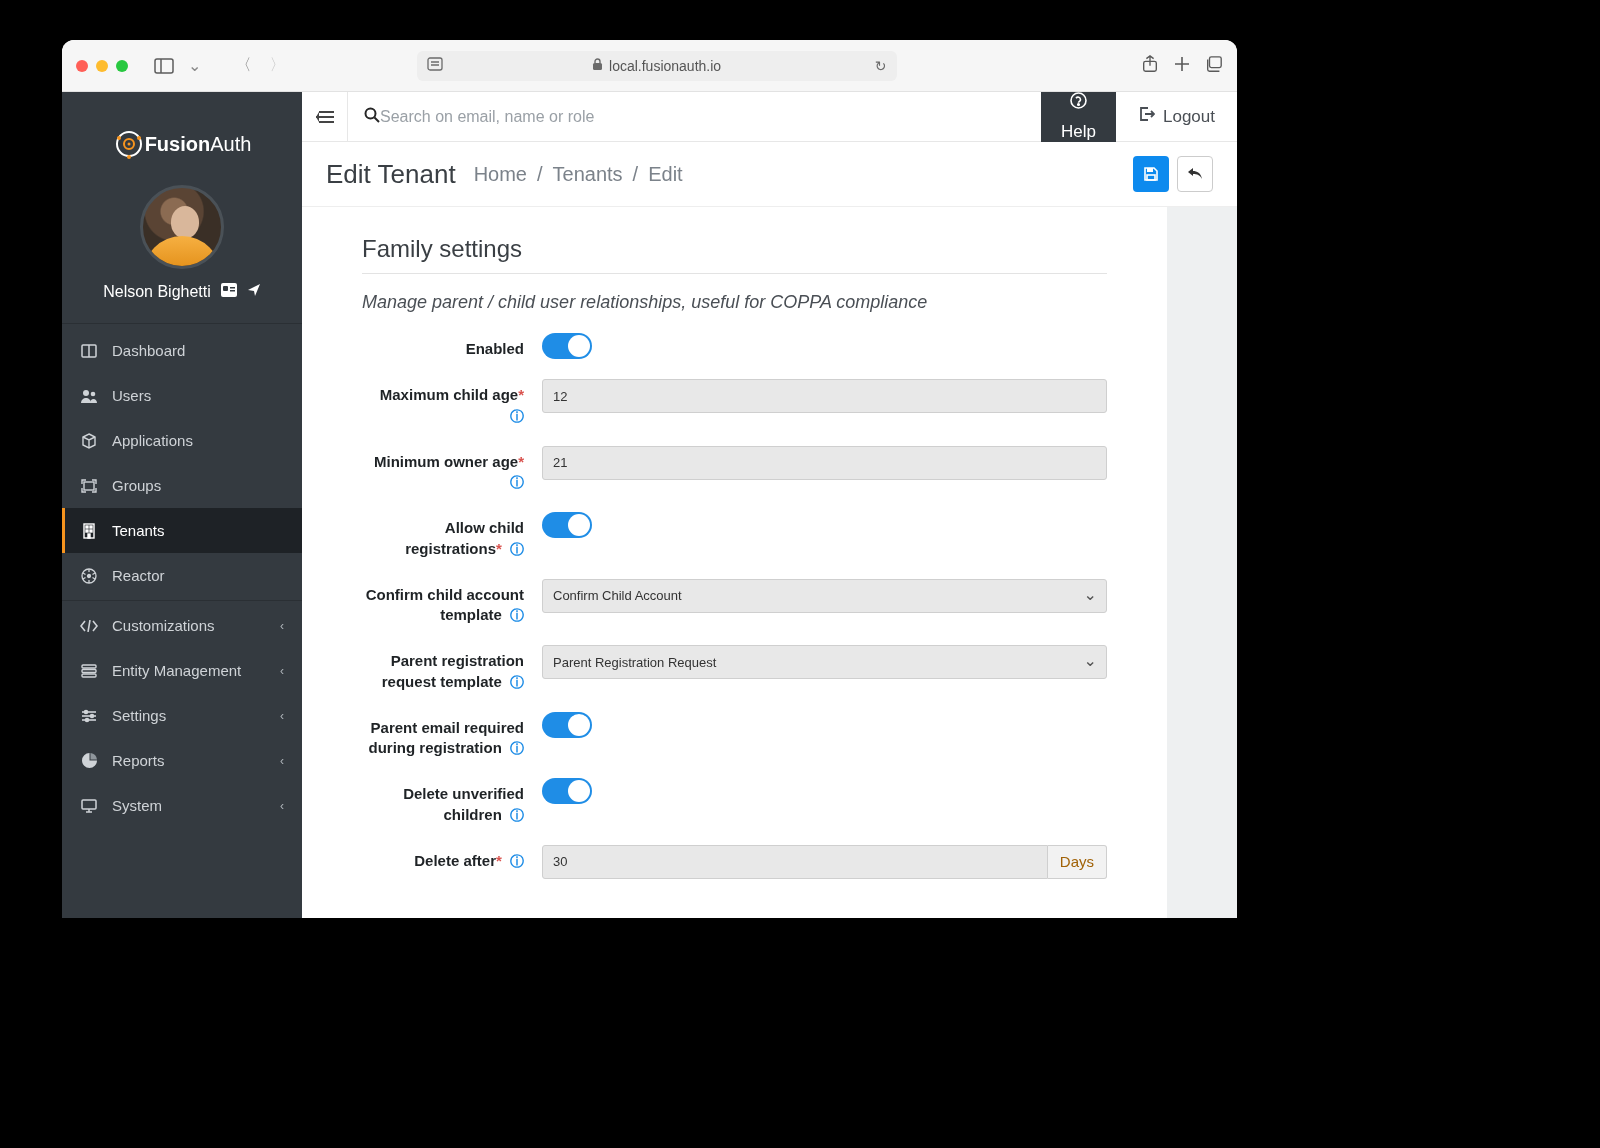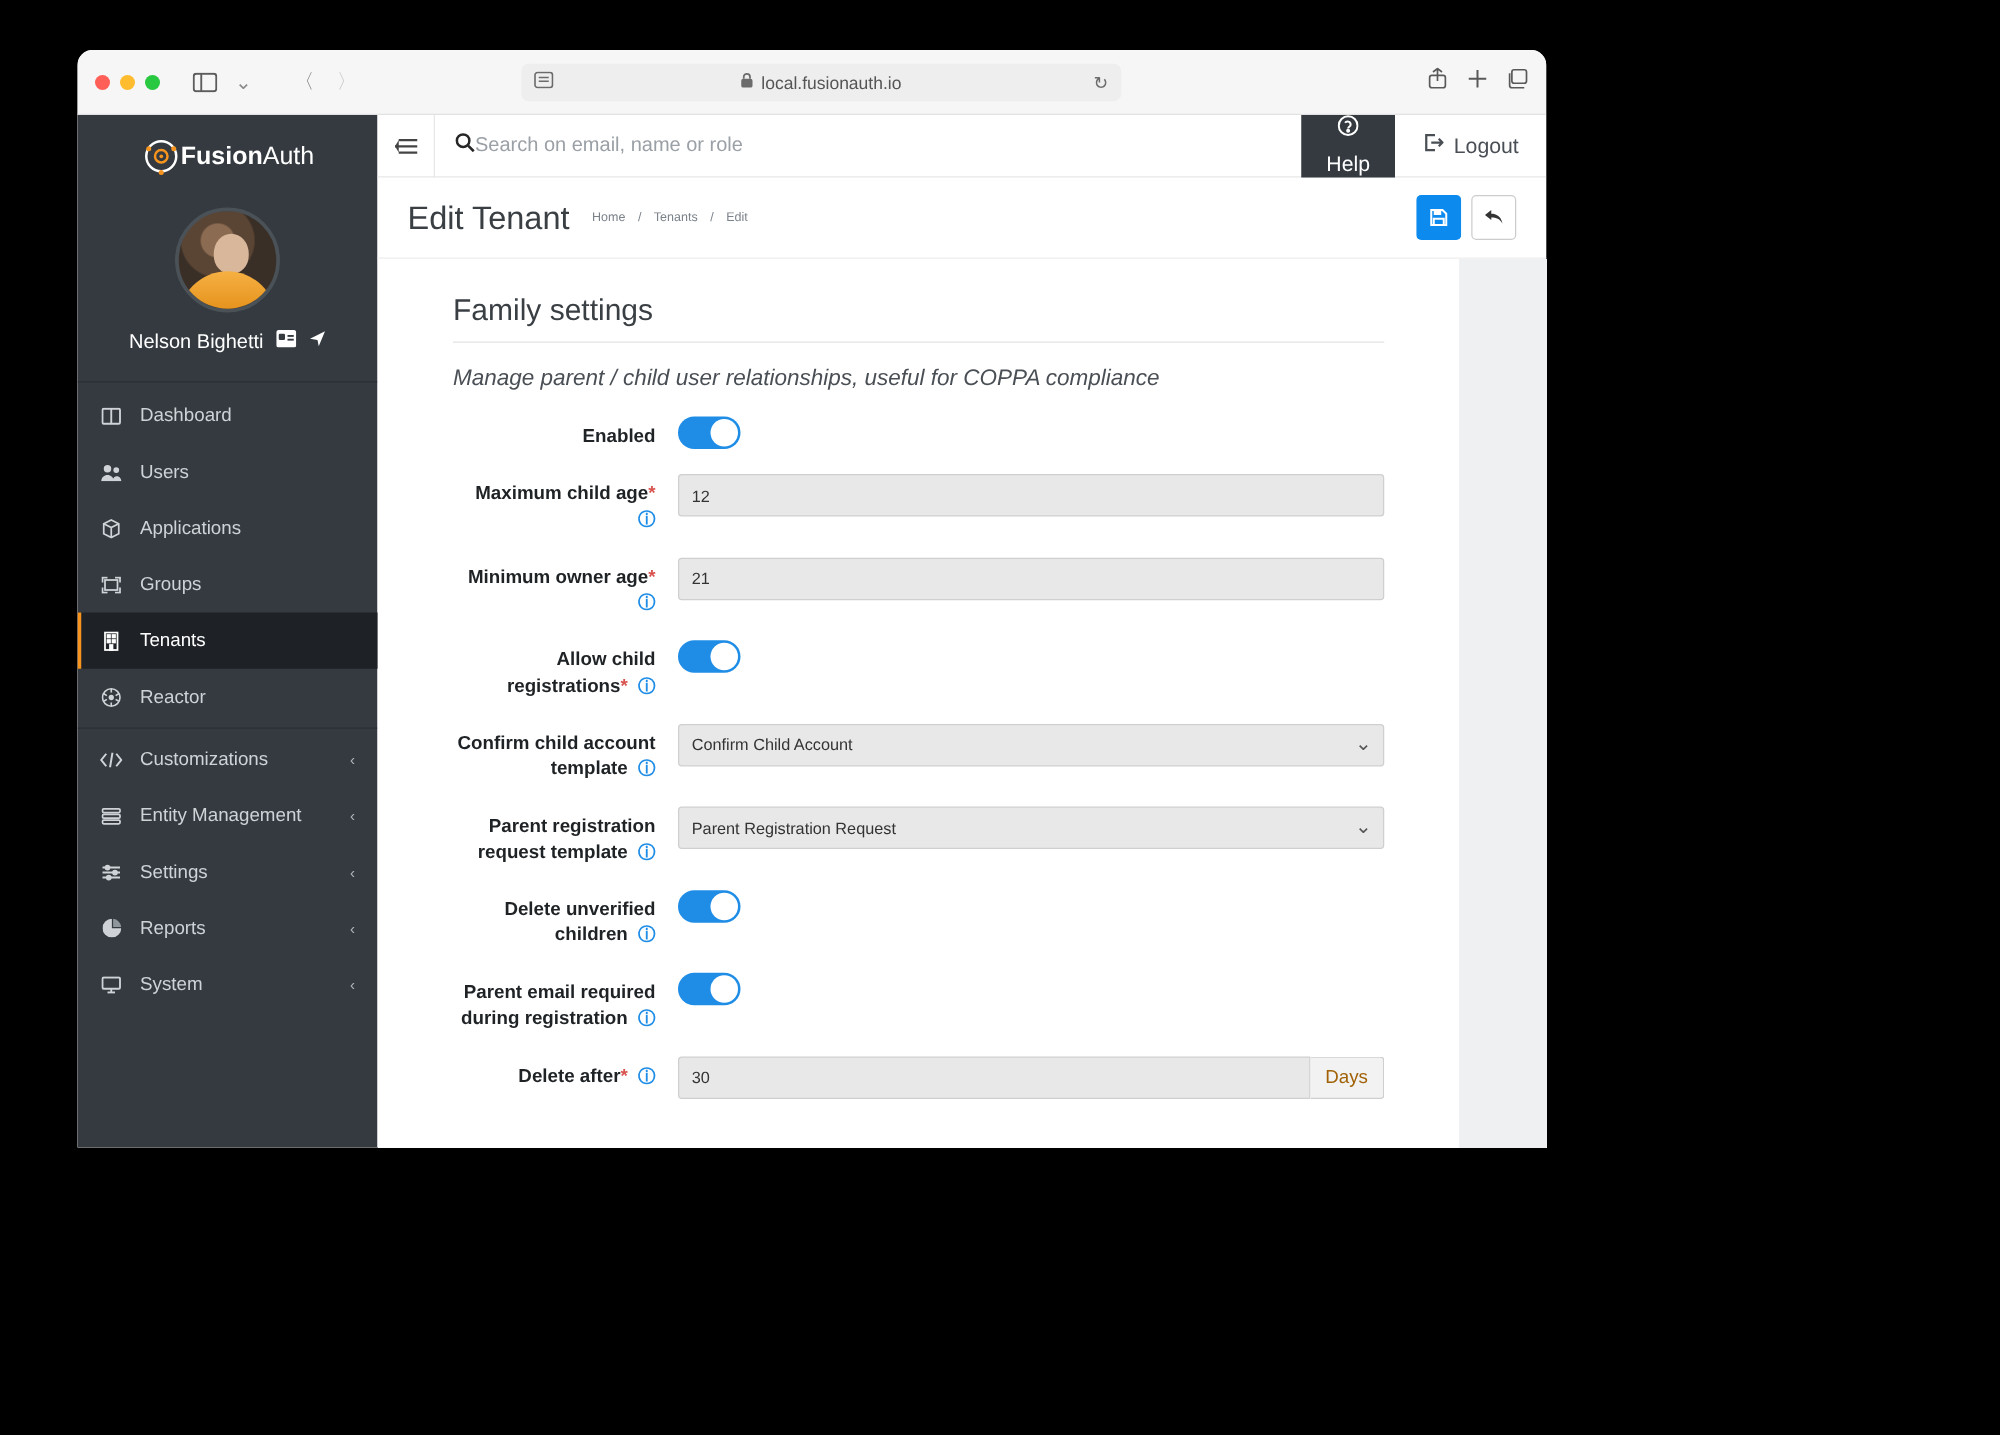--- a/index.html
+++ b/index.html
@@ -19,21 +19,21 @@
   .urlbar .reload{position:absolute; right:10px; color:#6b6b6b;}
   .urlbar .reader{position:absolute; left:10px; color:#6b6b6b;}
   .tb-right { margin-left:auto; display:flex; gap:14px; color:#595959;}
   .tb-right svg{width:18px;height:18px;}
 
   
   .app { position:absolute; top:52px; left:0; right:0; bottom:0; display:flex;}
 
   
   .sidebar { width:240px; background:#343a40; color:#cfd3d7; display:flex; flex-direction:column; font-size:15px;}
-  .brand { display:flex; align-items:center; justify-content:center; height:66px;}
+  .brand { display:flex; align-items:center; justify-content:center; height:66px;margin-top:19px;}
   .brand svg{color:#F7941E;}
   .brand-text{color:#fff; font-weight:600; font-size:20px;}
   .brand-text .auth{font-weight:400;}
   .profile{ display:flex; flex-direction:column; align-items:center; padding:8px 0 22px; border-bottom:1px solid #2a2f34;}
   .avatar{ width:84px;height:84px;border-radius:50%; background:radial-gradient(circle at 40% 30%, #8b6b52 0 18%, #5a4434 20% 40%, #3a2f26 42% 100%); border:3px solid #4a5157; position:relative; overflow:hidden;}
   .avatar::after{content:""; position:absolute; inset:auto 0 -10px 0; height:40px; background:linear-gradient(#f6b042,#e08a12); border-radius:40px 40px 0 0;}
   .avatar::before{content:""; position:absolute; left:28px; top:18px; width:28px;height:32px; background:#d9b79b; border-radius:50% 50% 46% 46%;}
   .username-row{ margin-top:14px; color:#fff; font-size:16px; display:flex; align-items:center; gap:10px;}
   .nav{ padding-top:4px;}
   .nav-item{ display:flex; align-items:center; gap:14px; padding:14px 18px; color:#cfd3d7; cursor:pointer; position:relative;}
@@ -48,21 +48,21 @@
   .topbar{ height:50px; border-bottom:1px solid #e7e7e7; display:flex; align-items:center;}
   .hamburger{ width:46px; height:50px; display:flex;align-items:center;justify-content:center; color:#444; border-right:1px solid #e7e7e7;}
   .search{ flex:1; display:flex; align-items:center; padding:0 16px; color:#262626;}
   .search input{ border:none; outline:none; font-size:16px; color:#333; width:100%; }
   .search input::placeholder{color:#9aa0a6;}
   .help-btn{ background:#343a40; color:#fff; height:50px; padding:0 20px; display:flex; align-items:center; gap:8px; font-size:17px;flex-direction:column;}
   .logout-btn{ height:50px; padding:0 22px; display:flex; align-items:center; gap:8px; color:#4a4f55; font-size:17px;}
 
   .page-header{ display:flex; align-items:center; padding:14px 24px; border-bottom:1px solid #eee;}
   .page-title{ font-size:26px; color:#3a3f44; font-weight:400;}
-  .breadcrumb{ margin-left:18px; color:#7b828a; font-size:10px; display:flex; gap:10px;}
+  .breadcrumb{ margin-left:18px; color:#7b828a; font-size:20px; display:flex; gap:10px;}
   .breadcrumb a{color:#7b828a; text-decoration:none;}
   .hdr-actions{ margin-left:auto; display:flex; gap:8px;}
   .btn{ height:36px; min-width:36px; border-radius:4px; display:flex;align-items:center;justify-content:center; border:1px solid transparent; cursor:pointer;}
   .btn-primary{ background:#0d8aee; color:#fff; width:36px;}
   .btn-default{ background:#fff; color:#333; border-color:#ccc; width:36px;}
 
   .content{ flex:1; background:#eef0f1; overflow:auto; padding:0;}
   .panel{ background:#fff; margin:0 auto; max-width:100%; padding:0 0 60px;}
   .panel-inner{ padding:0 60px; }
   .section-title{ font-size:24px; color:#3a3f44; padding:28px 0 10px; border-bottom:1px solid #e3e3e3;}
@@ -404,30 +404,30 @@
             </div>
 
             <div class="form-row">
               <div class="form-label"><span>Parent registration request template</span> <span class="info-icn">ⓘ</span></div>
               <div class="form-ctrl">
                   <div class="sel-wrap"><select class="sel"><option>Parent Registration Request</option></select></div>
                 </div>
             </div>
 
             <div class="form-row">
-              <div class="form-label"><span>Delete unverified children</span> <span class="info-icn">ⓘ</span></div>
+              <div class="form-label"><span>Parent email required during registration</span> <span class="info-icn">ⓘ</span></div>
               <div class="form-ctrl">
                   <div class="toggle">
                     <div class="knob"></div>
                   </div>
                 </div>
             </div>
 
             <div class="form-row">
-              <div class="form-label"><span>Parent email required during registration</span> <span class="info-icn">ⓘ</span></div>
+              <div class="form-label"><span>Delete unverified children</span> <span class="info-icn">ⓘ</span></div>
               <div class="form-ctrl">
                   <div class="toggle">
                     <div class="knob"></div>
                   </div>
                 </div>
             </div>
 
             <div class="form-row">
               <div class="form-label"><span>Delete after</span><span class="req">*</span> <span class="info-icn">ⓘ</span></div>
               <div class="form-ctrl">

